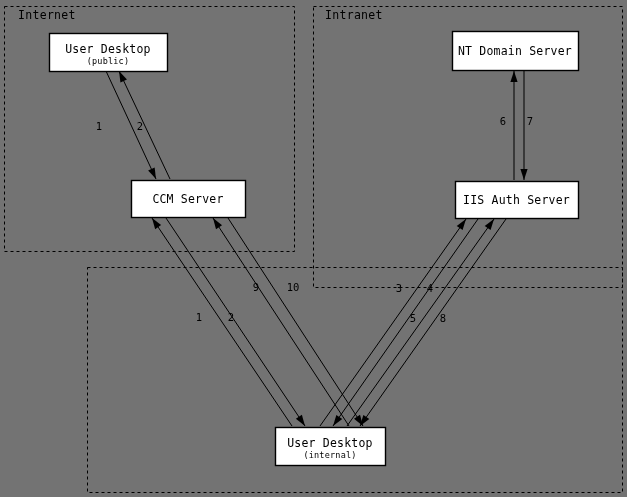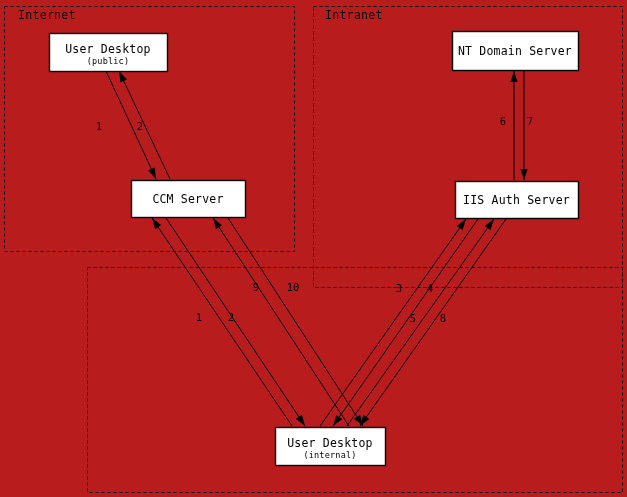--- a/index.html
+++ b/index.html
@@ -7,21 +7,21 @@
     padding: 0;
     background: #ffffff;
   }
   body {
     font-family: "DejaVu Sans Mono", "Liberation Mono", monospace;
   }
   #diagram-root {
     position: relative;
     width: 627px;
     height: 497px;
-    background: #b91c1c;
+    background: #737373;
     overflow: hidden;
   }
   svg#diagram-svg {
     display: block;
     width: 627px;
     height: 497px;
   }
   .zone-rect {
     fill: none;
     stroke: #000000;

